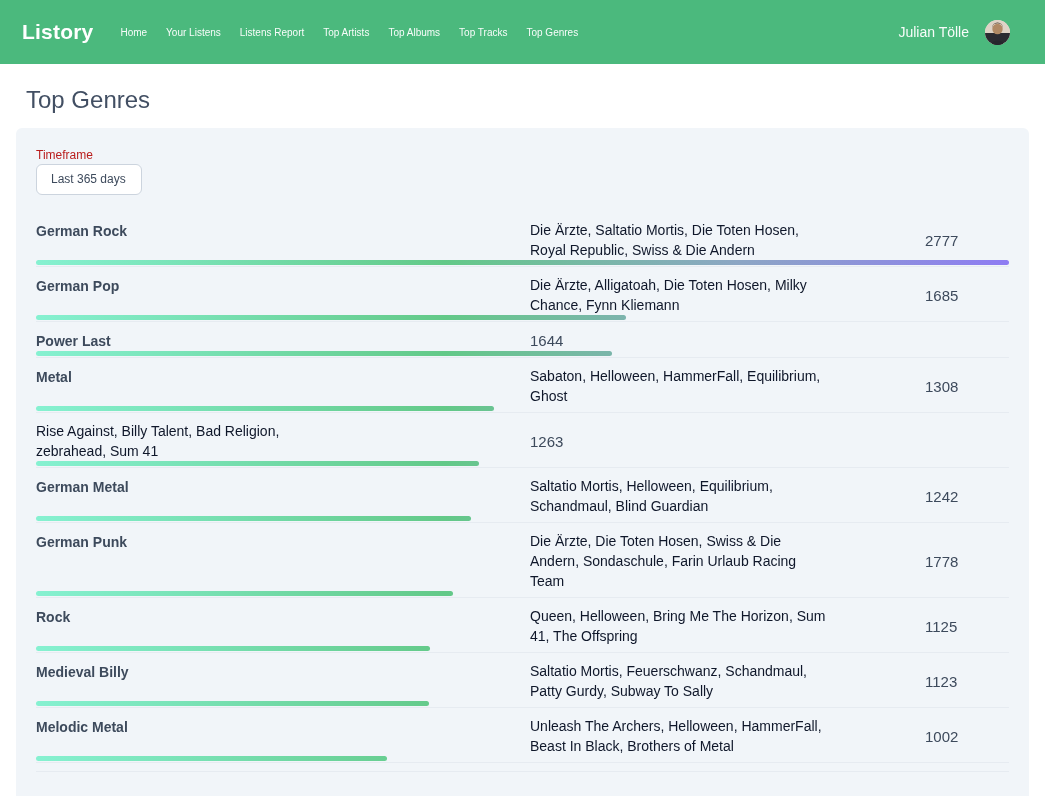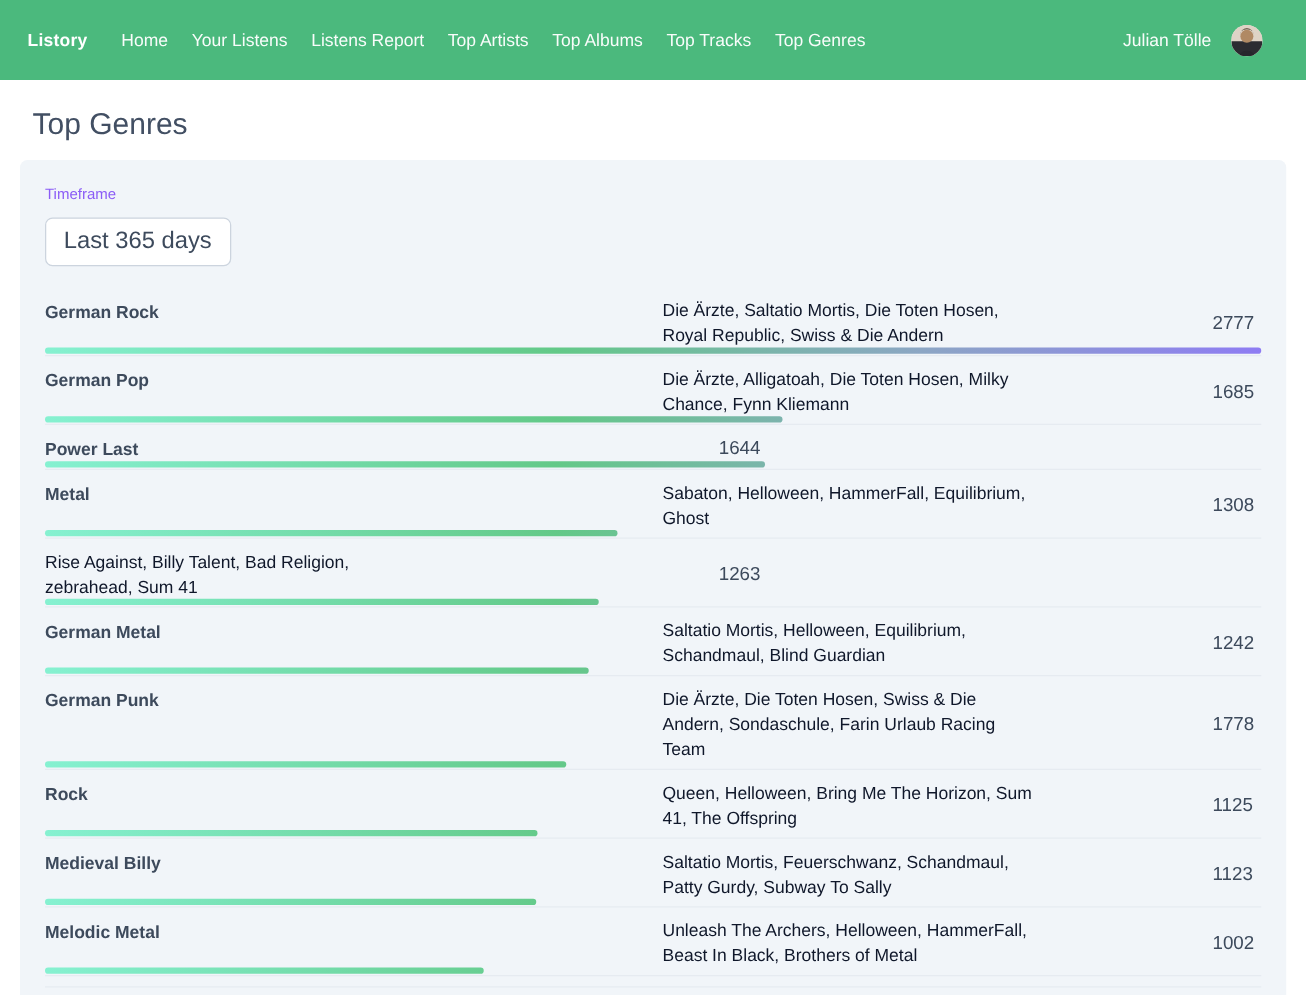--- a/index.html
+++ b/index.html
@@ -13,29 +13,29 @@
   
   .app-header {
     height: 64px;
     background: #4bb97d;
     display: flex;
     align-items: center;
     padding: 0 35px 0 22px;
     color: #ffffff;
   }
   .brand {
-    font-size: 14px;
+    font-size: 21px;
     font-weight: 700;
     letter-spacing: 0.2px;
     margin-right: 27px;
     cursor: pointer;
   }
   .nav { display: flex; align-items: center; list-style: none; }
   .nav-item {
-    font-size: 14px;
+    font-size: 10px;
     color: rgba(255,255,255,0.96);
     margin-right: 19px;
     cursor: pointer;
     white-space: nowrap;
   }
   .header-spacer { flex: 1; }
   .user-name { font-size: 14px; color: rgba(255,255,255,0.96); margin-right: 16px; }
   .avatar {
     width: 25px; height: 25px;
     border-radius: 50%;
@@ -55,30 +55,30 @@
     margin: 0 10px 14px 10px;
   }
   .card {
     background: #f1f5f9;
     border-radius: 6px;
     padding: 20px 20px 0 20px;
     min-height: 680px;
   }
   .timeframe-label {
     font-size: 12px;
-    color: #8b5cf6;
-    margin-bottom: 12px;
+    color: #b91c1c;
+    margin-bottom: 2px;
   }
   .timeframe-select {
     display: inline-block;
     background: #ffffff;
     border: 1px solid #ccd4de;
     border-radius: 6px;
     padding: 7px 15px 8px 14px;
-    font-size: 19px;
+    font-size: 12px;
     color: #3d4a5c;
     cursor: pointer;
     font-family: "Liberation Sans", sans-serif;
   }
 
   
   .genre-table { margin-top: 17px; }
   .genre-row { border-bottom: 1px solid #e6ebf1; padding-top: 8px; }
   .row-grid {
     display: grid;
@@ -96,21 +96,20 @@
   .genre-artists {
     font-size: 14px;
     color: #0f172a;
     line-height: 20px;
     max-width: 296px;
   }
   .genre-count {
     font-size: 15px;
     color: #3d4a5c;
     align-self: center;
-    margin-left: 45px;
   }
   .bar-track {
     height: 5px;
     margin-top: 0px;
     margin-bottom: 1px;
     position: relative;
   }
   .bar-fill {
     height: 5px;
     border-radius: 3px;

